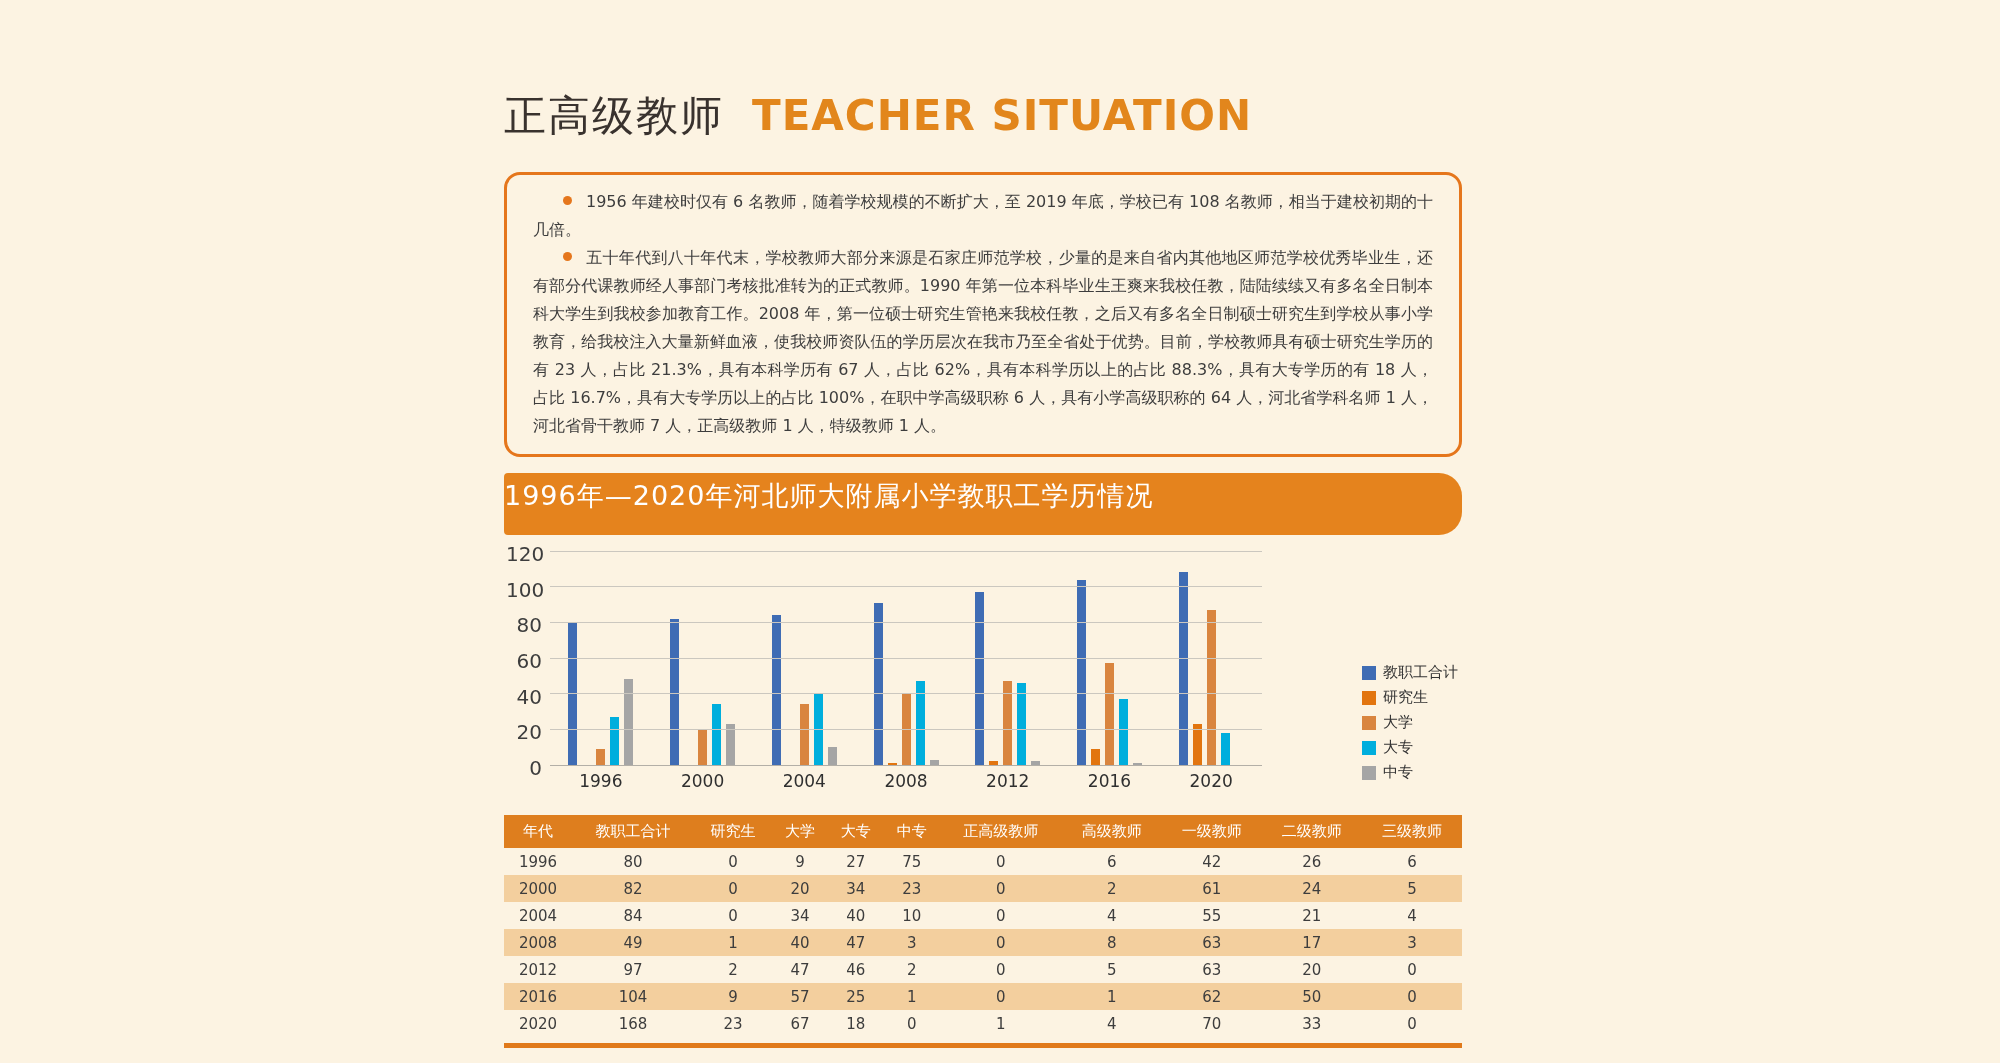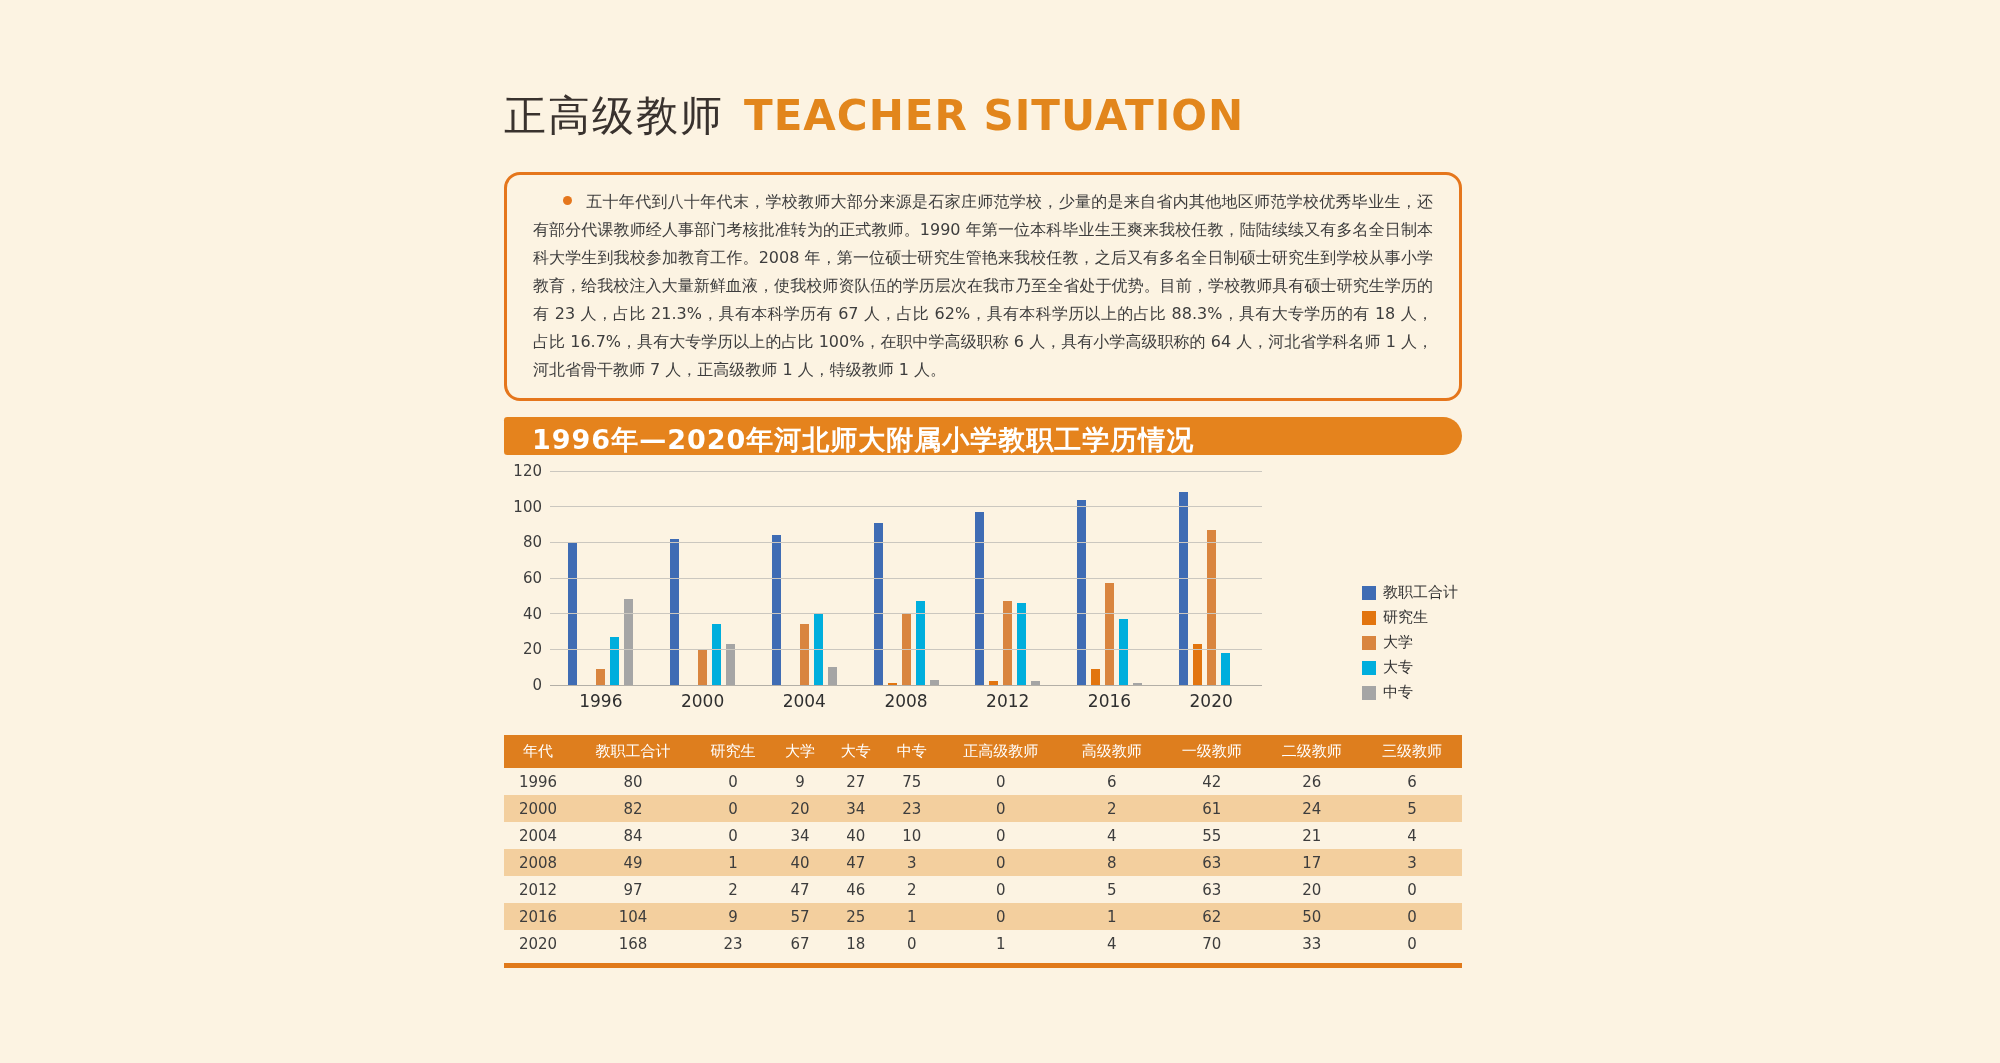--- a/index.html
+++ b/index.html
@@ -9,21 +9,21 @@
     font-family: "DejaVu Sans", "Liberation Sans", sans-serif;
     position: relative;
     overflow: hidden;
   }
   .page { position: absolute; inset: 0; background: #fcf3e2; }
   .content { position: absolute; left: 504px; top: 88px; width: 958px; }
 
   
   .page-title { font-size: 42px; margin: 0 0 28px 0; white-space: nowrap; }
   .page-title .zh { color: #39322e; font-weight: normal; letter-spacing: 2px; }
-  .page-title .en { color: #e2861c; font-weight: bold; letter-spacing: 1px; margin-left: 20px; }
+  .page-title .en { color: #e2861c; font-weight: bold; letter-spacing: 1px; margin-left: 28px; }
 
   
   .info-box {
     border: 3px solid #e5761c;
     border-radius: 16px;
     padding: 13px 26px 14px 26px;
     color: #3d3d3d;
     font-size: 16px;
     line-height: 28px;
     text-align: justify;
@@ -35,39 +35,38 @@
     width: 9px; height: 9px;
     border-radius: 50%;
     background: #e5761c;
     margin-right: 14px;
     vertical-align: 2px;
   }
 
   
   .banner {
     margin-top: 16px;
-    height: 38px;
+    height: 62px;
     line-height: 46px;
     background: #e5831d;
     border-radius: 4px 23px 23px 4px;
     color: #ffffff;
     font-size: 27px;
-    font-weight: bold;
-    padding-left: 28px;
+    font-weight: normal;
     letter-spacing: 1px;
   }
 
   
   .chart-area { position: relative; margin-top: 16px; height: 252px; }
   .chart-plot { position: absolute; left: 46px; top: 0; width: 712px; height: 214px; }
   .gridline { position: absolute; left: 0; right: 0; height: 1px; background: #cbc7bf; }
   .gridline.axis { background: #b3afa7; }
   .ytick {
     position: absolute; left: -44px; width: 36px;
-    text-align: right; font-size: 15px; color: #3d3d3d;
+    text-align: right; font-size: 20px; color: #3d3d3d;
   }
   .bar-groups { position: absolute; inset: 0; display: flex; }
   .bar-group { flex: 1; display: flex; align-items: flex-end; justify-content: center; gap: 5px; }
   .bar { flex: 0 0 9px; width: 9px; }
   .x-axis-labels { position: absolute; left: 46px; top: 220px; width: 712px; display: flex; }
   .xlabel { flex: 1; text-align: center; font-size: 17px; color: #2f2f2f; }
   .chart-legend {
     position: absolute; left: 858px; top: 112px;
     display: flex; flex-direction: column; gap: 6px;
     font-size: 15px; color: #333333;
@@ -87,20 +86,21 @@
 </style>
 </head>
 <body>
 
 <div class="page">
   <div class="content">
 
     <h1 class="page-title"><span class="zh">正高级教师</span><span class="en">TEACHER SITUATION</span></h1>
 
     <div class="info-box">
+      <p><span class="dot"></span><span>1956 年建校时仅有 6 名教师，随着学校规模的不断扩大，至 2019 年底，学校已有 108 名教师，相当于建校初期的十几倍。</span></p>
       <p><span class="dot"></span><span>五十年代到八十年代末，学校教师大部分来源是石家庄师范学校，少量的是来自省内其他地区师范学校优秀毕业生，还有部分代课教师经人事部门考核批准转为的正式教师。1990 年第一位本科毕业生王爽来我校任教，陆陆续续又有多名全日制本科大学生到我校参加教育工作。2008 年，第一位硕士研究生管艳来我校任教，之后又有多名全日制硕士研究生到学校从事小学教育，给我校注入大量新鲜血液，使我校师资队伍的学历层次在我市乃至全省处于优势。目前，学校教师具有硕士研究生学历的有 23 人，占比 21.3%，具有本科学历有 67 人，占比 62%，具有本科学历以上的占比 88.3%，具有大专学历的有 18 人，占比 16.7%，具有大专学历以上的占比 100%，在职中学高级职称 6 人，具有小学高级职称的 64 人，河北省学科名师 1 人，河北省骨干教师 7 人，正高级教师 1 人，特级教师 1 人。</span></p>
     </div>
 
     <div class="banner">1996年—2020年河北师大附属小学教职工学历情况</div>
 
     <div class="chart-area">
       <div class="chart-plot">
         <div class="bar-groups">
             <div class="bar-group">
               <div class="bar" style="height: 142.667px; background: rgb(63, 108, 180);"></div>

